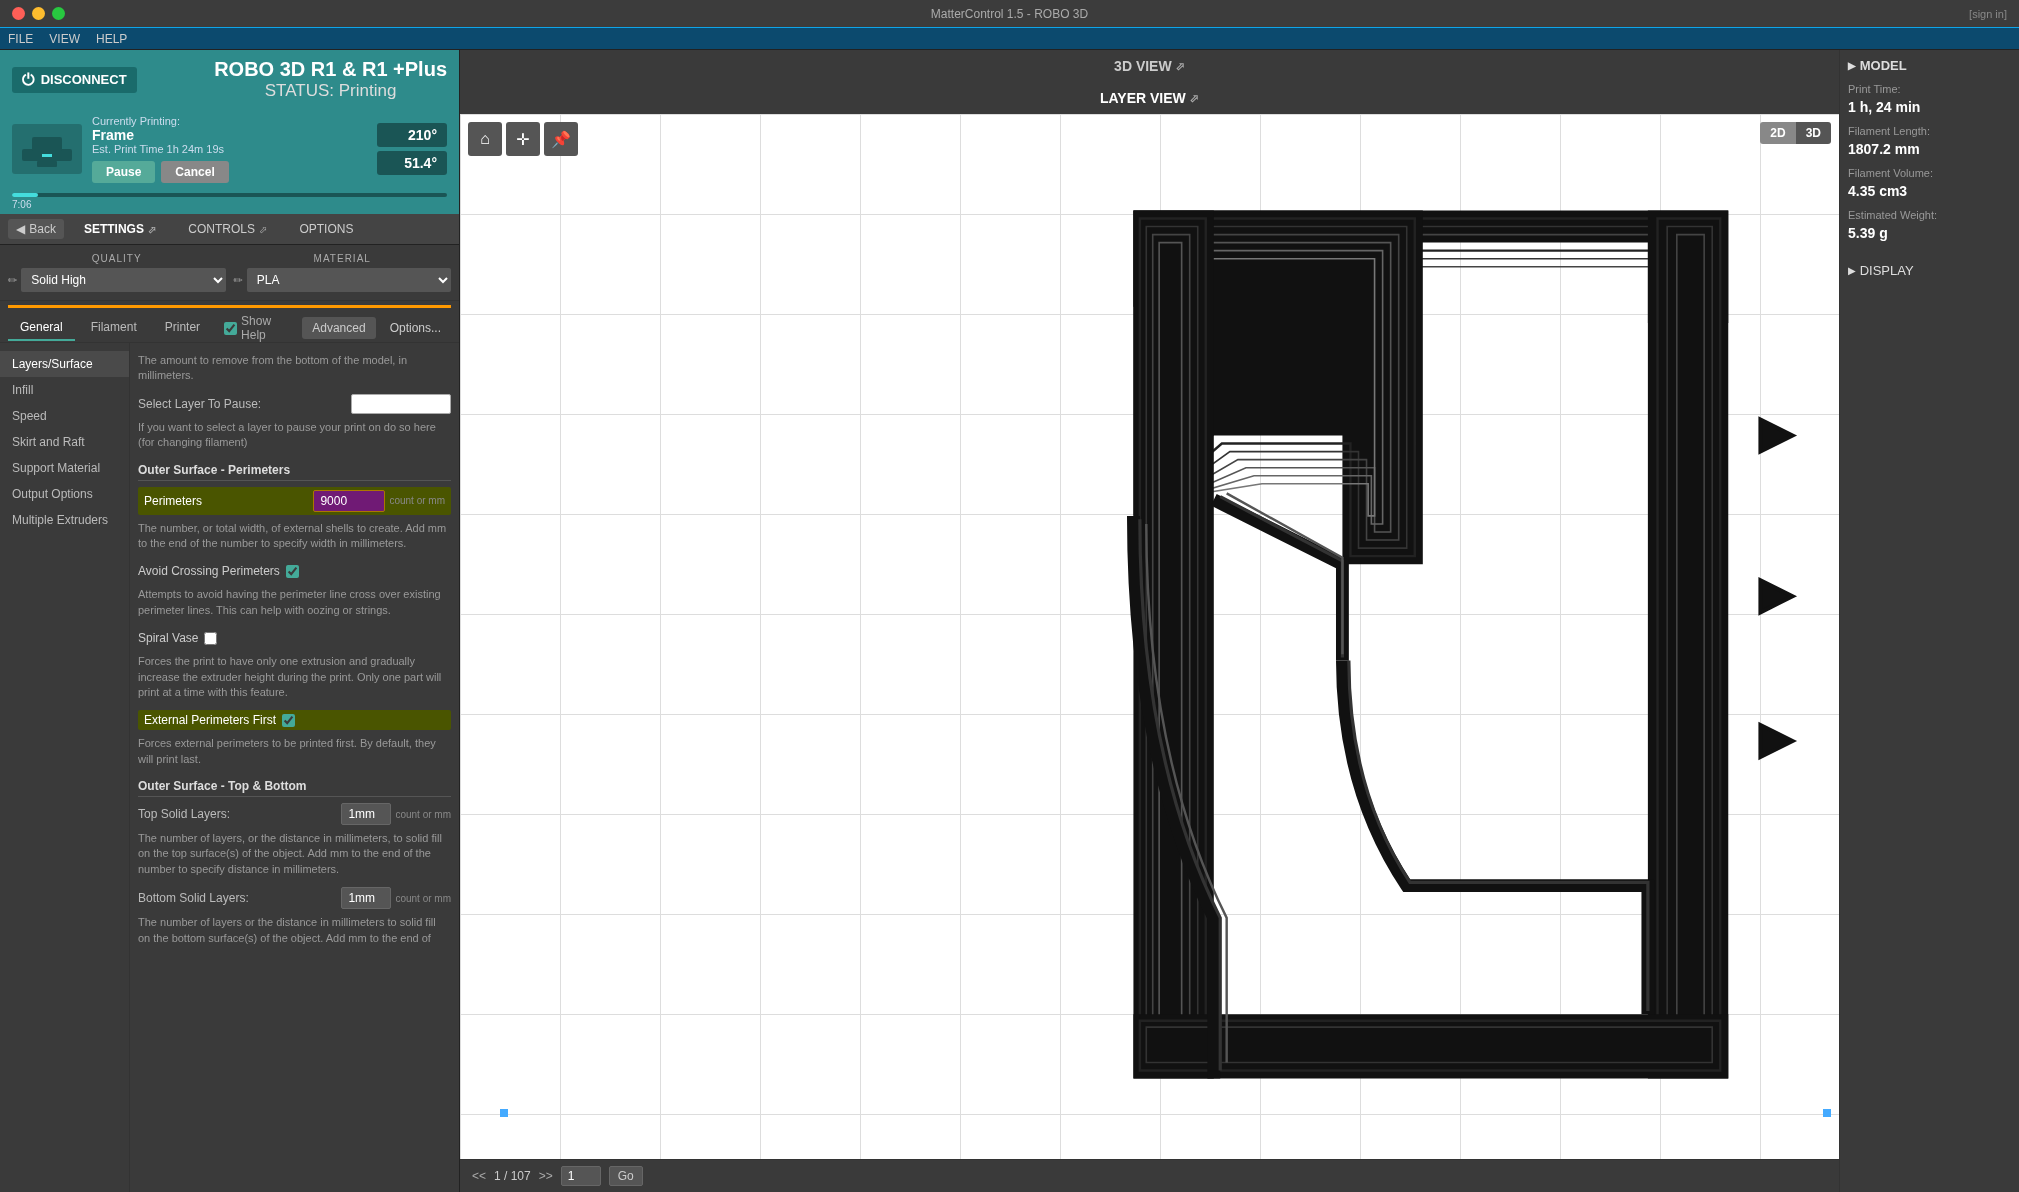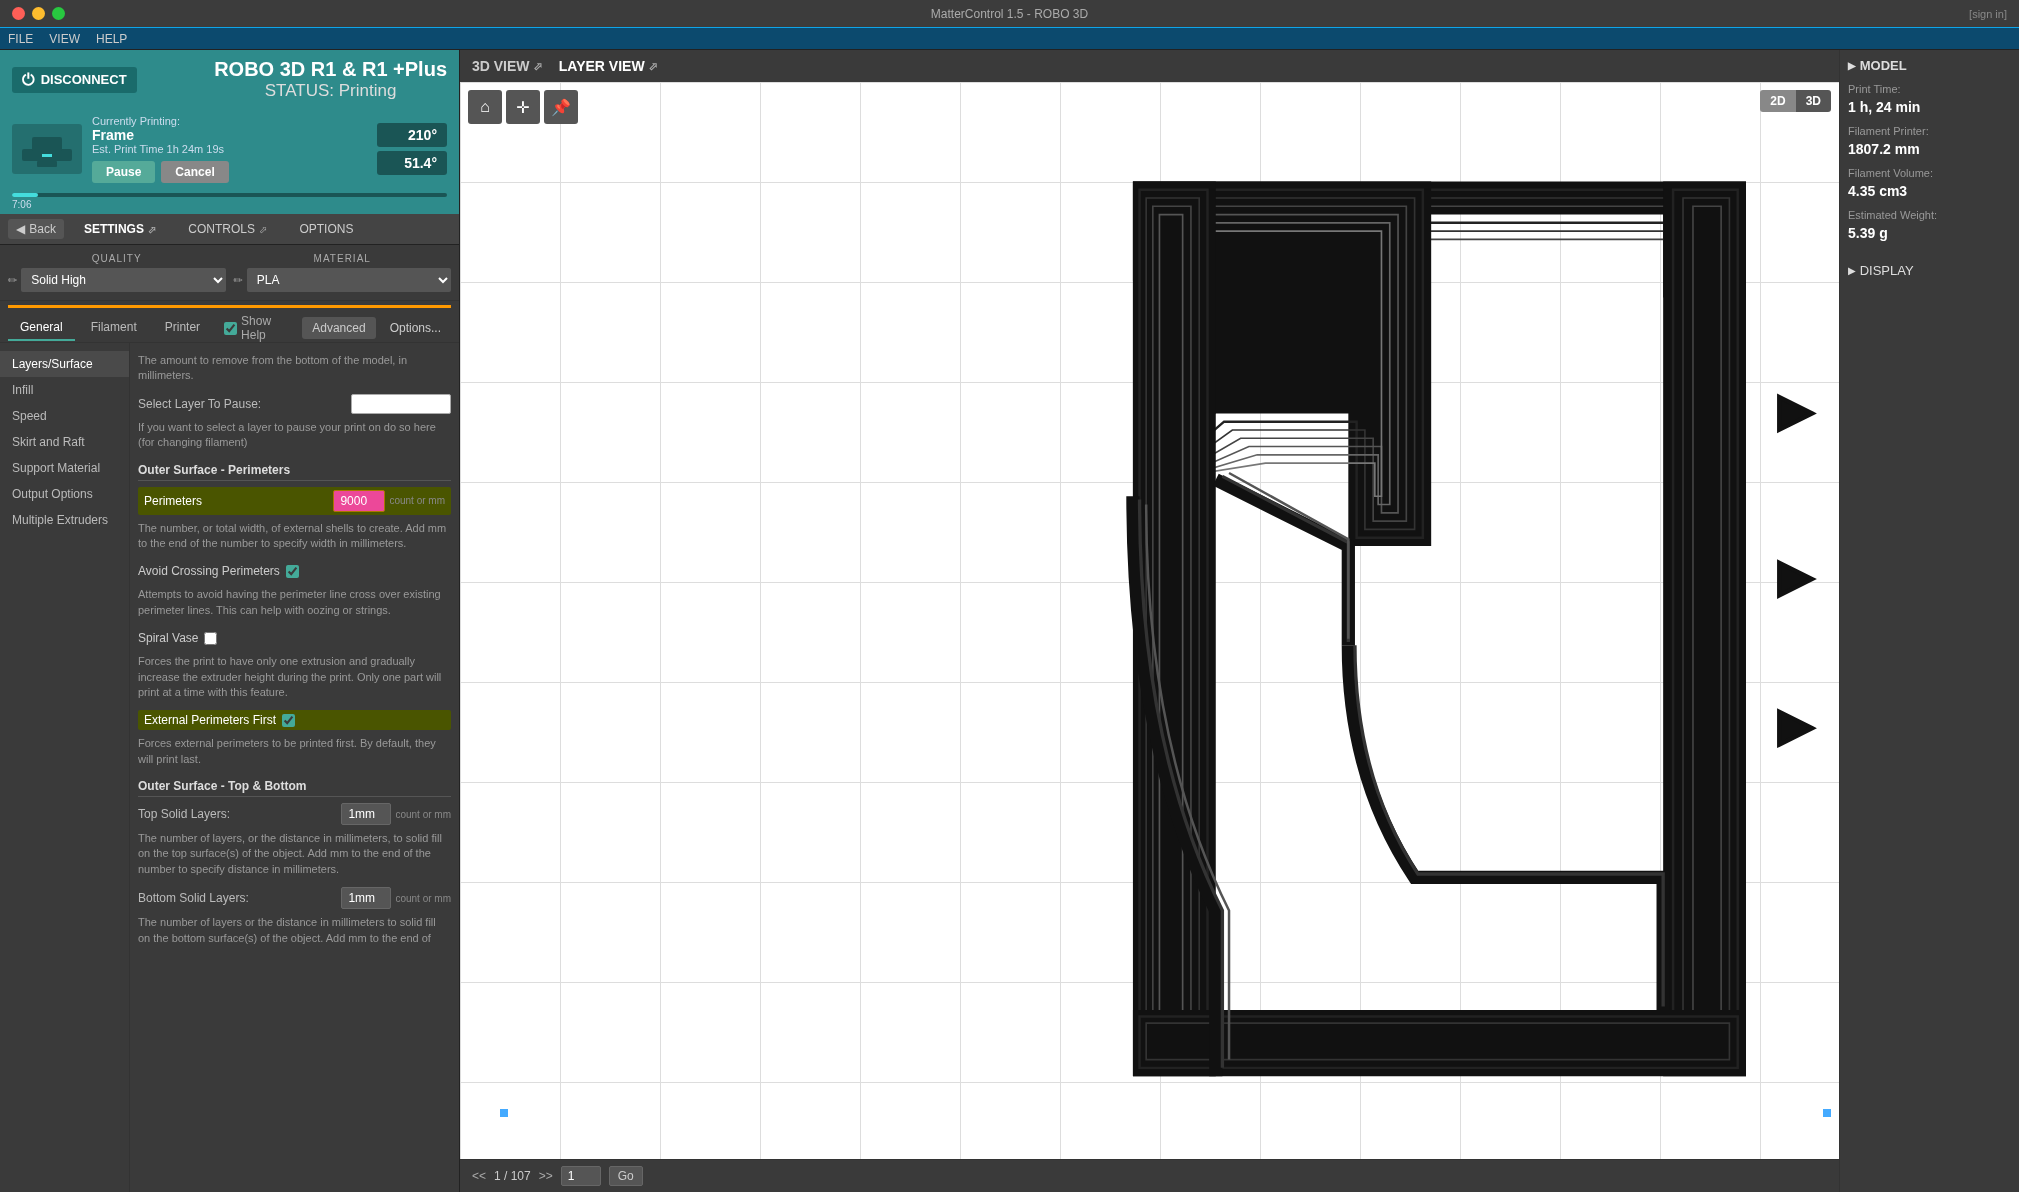--- a/index.html
+++ b/index.html
@@ -374,20 +374,21 @@
       display: flex;
       flex-direction: column;
       position: relative;
     }
     #view-tabs {
       display: flex;
       align-items: center;
       background: #3a3a3a;
       padding: 8px 12px;
       gap: 16px;
+      flex-direction: column;
     }
     .view-tab {
       color: #ccc;
       font-size: 14px;
       font-weight: bold;
       cursor: pointer;
       display: flex;
       align-items: center;
       gap: 4px;
     }
@@ -667,21 +668,21 @@
             <input type="text" class="layer-input" value="" style="">
           </div>
           <div class="help-text">If you want to select a layer to pause your print on do so here (for changing filament)</div>
         </div>
 
         <div class="section-header">Outer Surface - Perimeters</div>
 
         <div class="settings-section">
           <div class="setting-row" style="background:#4a5500;padding:3px 6px;border-radius:2px;">
             <span class="setting-label" style="color:white;">Perimeters</span>
-            <input type="text" class="setting-input" value="9000" style="background: #ec4899; border-color: rgb(170, 119, 0); color: white; width: 52px;">
+            <input type="text" class="setting-input" value="9000" style="background: #701a75; border-color: rgb(170, 119, 0); color: white; width: 72px;">
             <span class="unit-label">count or mm</span>
           </div>
           <div class="help-text">The number, or total width, of external shells to create. Add mm to the end of the number to specify width in millimeters.</div>
         </div>
 
         <div class="settings-section">
           <div class="checkbox-row">
             <span class="checkbox-label">Avoid Crossing Perimeters</span>
             <input type="checkbox" checked="" style="">
           </div>
@@ -831,21 +832,21 @@
 
   <div id="right-panel">
     <div class="right-section-header">
       <span class="chevron">▶</span>
       <span>MODEL</span>
     </div>
 
     <div class="right-stat-label">Print Time:</div>
     <div class="right-stat-value">1 h, 24 min</div>
 
-    <div class="right-stat-label">Filament Printer:</div>
+    <div class="right-stat-label">Filament Length:</div>
     <div class="right-stat-value">1807.2 mm</div>
 
     <div class="right-stat-label">Filament Volume:</div>
     <div class="right-stat-value">4.35 cm3</div>
 
     <div class="right-stat-label">Estimated Weight:</div>
     <div class="right-stat-value">5.39 g</div>
 
     <div id="display-section">
       <span class="chevron">▶</span>

